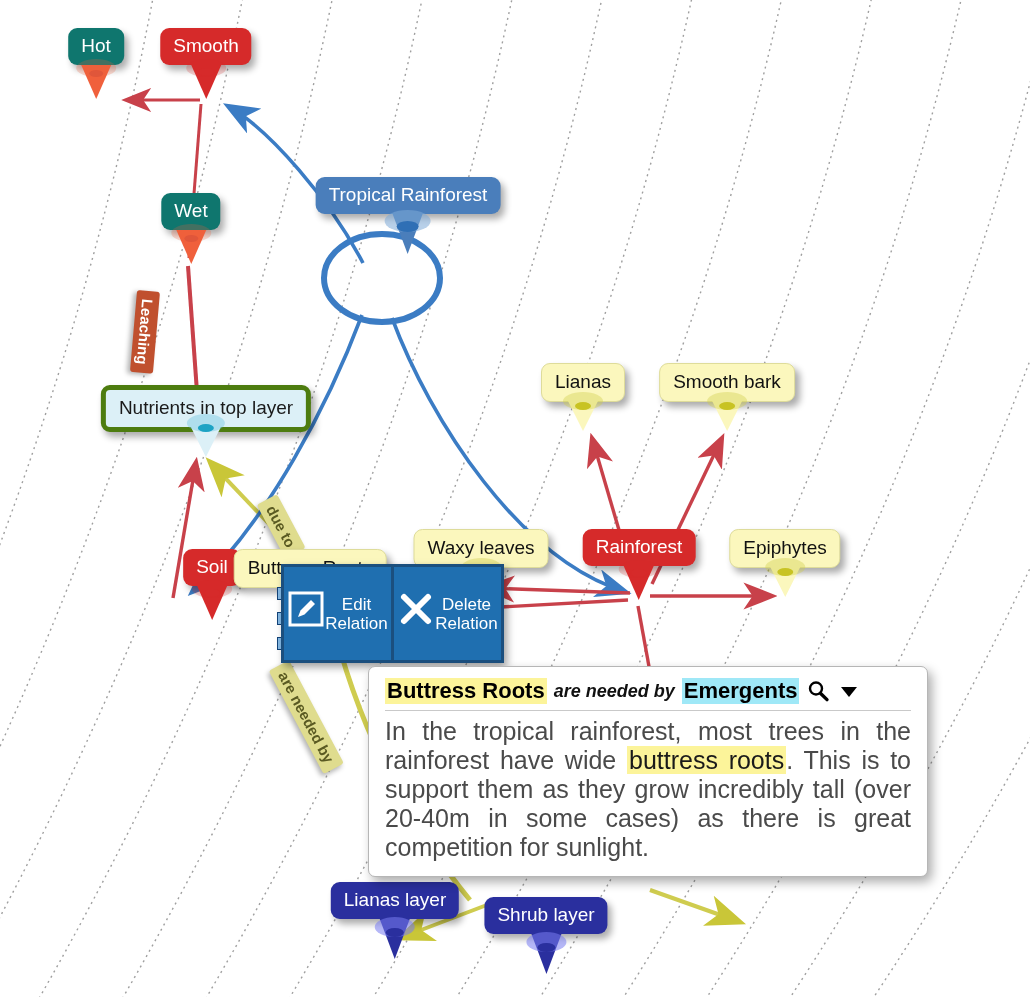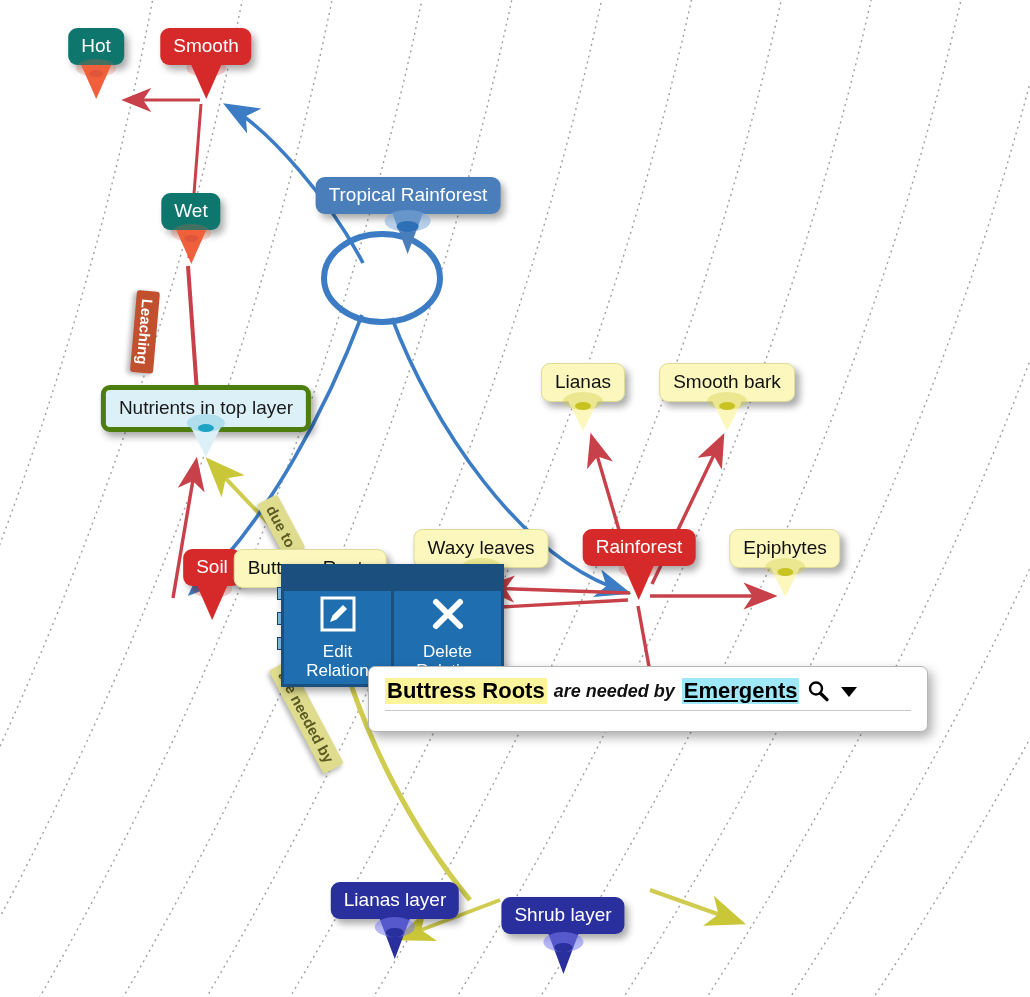--- a/index.html
+++ b/index.html
@@ -89,24 +89,24 @@
 
   
   #context-menu{
     position:absolute;left:281px;top:564px;z-index:7;
     display:flex;gap:3px;
     background:#1b4f7e;padding:3px;
     box-shadow:3px 4px 8px rgba(0,0,0,.38);
   }
   .cm-btn{
     width:107px;height:93px;background:#1f6fb0;
-    color:#fff;display:flex;flex-direction:column;
+    color:#fff;display:flex;flex-direction:row;
     align-items:center;justify-content:center;
     font-size:17px;line-height:19px;cursor:pointer;
-    border:none;font-family:"Liberation Sans",sans-serif;margin-top:24px;
+    border:none;font-family:"Liberation Sans",sans-serif;
   }
   .cm-btn .cm-icon{margin-bottom:5px;display:block;}
   .cm-lbl{display:block;text-align:center;white-space:pre-line;}
 
   
   .handle{
     position:absolute;width:13px;height:13px;z-index:6;
     background:#87bce8;border:1px solid #13447a;box-sizing:border-box;
   }
 
@@ -115,21 +115,21 @@
     position:absolute;left:368px;top:666px;width:560px;
     background:#fff;border:1px solid #b6b6b6;border-radius:7px;
     box-shadow:4px 5px 11px rgba(0,0,0,.33);
     z-index:8;box-sizing:border-box;padding:11px 16px 14px 16px;
   }
   #info-head{
     display:flex;align-items:center;gap:7px;
     font-size:22px;padding-bottom:6px;
   }
   .hl-yellow{background:#fcf49a;font-weight:bold;color:#000;padding:0 2px;}
-  .hl-cyan{background:#9fe8f7;font-weight:bold;color:#000;padding:0 2px;text-decoration:underline;}
+  .hl-cyan{background:#9fe8f7;font-weight:bold;color:#000;padding:0 2px;}
   .rel-phrase{font-style:italic;font-weight:bold;font-size:18px;color:#111;}
   #info-divider{height:1px;background:#c9c9c9;margin:0 0 6px 0;}
   #info-body{
     font-size:25px;line-height:29px;color:#4a4a4a;
     text-align:justify;
   }
   #info-body .hl-yellow{font-weight:normal;color:#1a1a1a;}
   .icon-btn{cursor:pointer;display:inline-flex;align-items:center;}
 </style>
 </head>
@@ -265,21 +265,21 @@
       <div class="node t-yellow" style="left: 785px; top: 529px; transform: translateX(-50%);">
         <div class="bubble">Epiphytes</div>
         <div class="halo" style="width: 40px; height: 18px; top: 29px;"></div>
         <div class="dot" style="width: 16px; height: 8px; top: 39px;"></div>
       </div>
       <div class="node t-navy" style="left: 395px; top: 882px; transform: translateX(-50%);">
         <div class="bubble">Lianas layer</div>
         <div class="halo" style="width: 40px; height: 20px; top: 35px;"></div>
         <div class="dot" style="width: 18px; height: 9px; top: 45.5px;"></div>
       </div>
-      <div class="node t-navy" style="left: 563px; top: 897px; transform: translateX(-50%);">
+      <div class="node t-navy" style="left: 546px; top: 897px; transform: translateX(-50%);">
         <div class="bubble">Shrub layer</div>
         <div class="halo" style="width: 40px; height: 20px; top: 35px;"></div>
         <div class="dot" style="width: 18px; height: 9px; top: 45.5px;"></div>
       </div>
     </div>
 
   <div id="edgelabels-host">
       <div class="edgelabel el-red" style="left: 160px; top: 292px; transform: rotate(95deg); transform-origin: left top;">Leaching</div>
       <div class="edgelabel el-olive" style="left: 277px; top: 494px; transform: rotate(62deg); transform-origin: left top;">due to</div>
       <div class="edgelabel el-olive" style="left: 289px; top: 660px; transform: rotate(62deg); transform-origin: left top;">are needed by</div>
@@ -322,15 +322,18 @@
           <path d="M14.4 14.2 L21 20.6" stroke="#000" stroke-width="3.4" stroke-linecap="round"></path>
         </svg>
       </span>
       <span class="icon-btn">
         <svg width="24" height="24" viewBox="0 0 24 24">
           <path d="M4 8 L20 8 L12 18 Z" fill="#000"></path>
         </svg>
       </span>
     </div>
     <div id="info-divider"></div>
+    <div id="info-body">
+      <span>In the tropical rainforest, most trees in the rainforest have wide </span><span class="hl-yellow">buttress roots</span><span>. This is to support them as they grow incredibly tall (over 20-40m in some cases) as there is great competition for sunlight.</span>
+    </div>
   </div>
 
 </div>
 
 </body></html>

